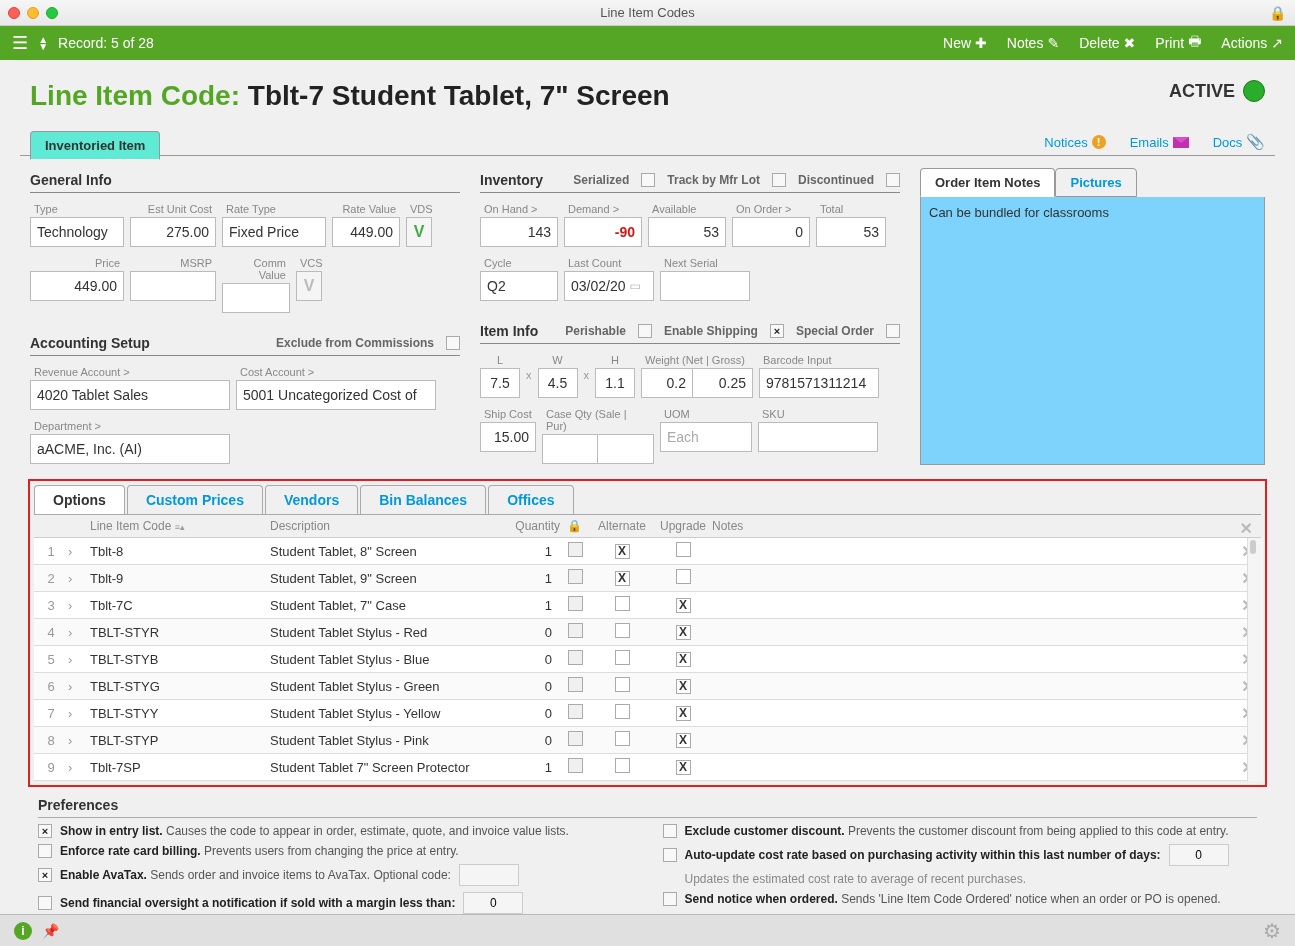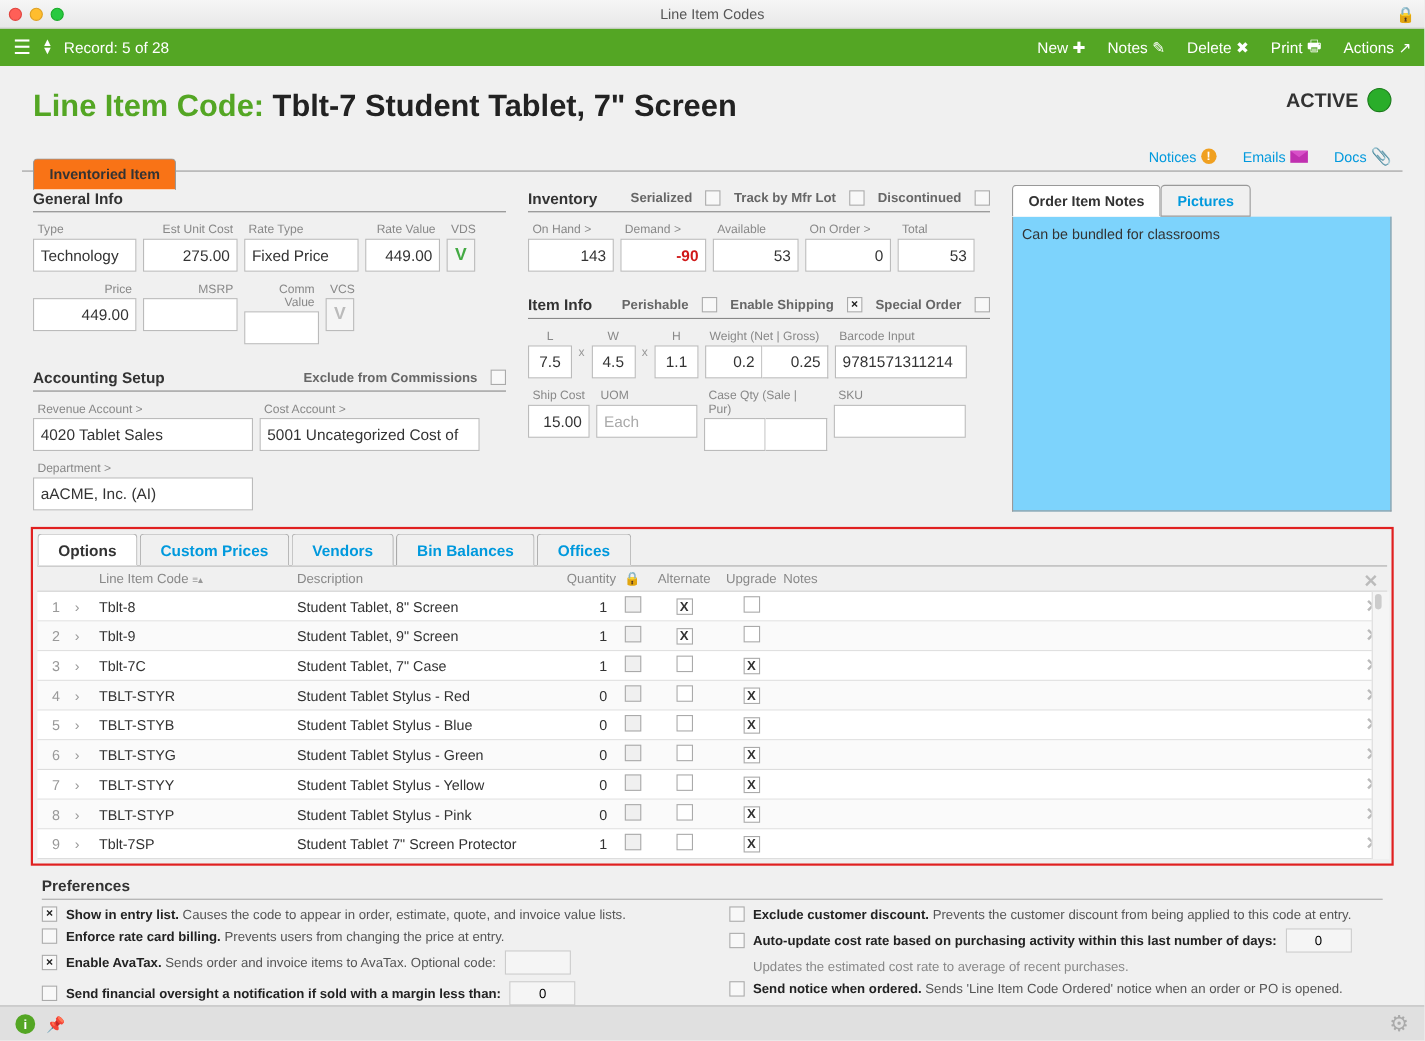--- a/index.html
+++ b/index.html
@@ -20,21 +20,21 @@
 .hamburger { font-size:18px; }
 .updown { display:inline-block; line-height:7px; font-size:10px;}
 .content { padding: 14px 20px 0 20px; }
 .page-head { display:flex; justify-content:space-between; align-items:flex-start; padding: 6px 10px 0 10px;}
 .page-title-row { font-size:28px; font-weight:600; }
 .pt-green { color:#54a624; }
 .pt-black { color:#222; }
 .status-wrap { display:flex; align-items:center; gap:8px; font-size:18px; font-weight:600;}
 .status-dot { width:22px; height:22px; border-radius:50%; background:#2aad2a; border:1px solid #1a7a1a;}
 .tabs-row { display:flex; align-items:flex-end; justify-content:space-between; margin-top:14px; border-bottom:1px solid #999; padding:0 10px;}
-.main-tab { border:1px solid #999; border-bottom:1px solid #fff; background:#f97316; padding:6px 14px; border-radius:4px 4px 0 0; font-weight:700; font-size:13px; position:relative; top:18px;}
+.main-tab { border:1px solid #999; border-bottom:1px solid #fff; background:#5eead4; padding:6px 14px; border-radius:4px 4px 0 0; font-weight:700; font-size:13px; position:relative; top:5px;}
 .doclinks { display:flex; gap:24px; font-size:13px; padding-bottom:4px;}
 .doclink { color:#0099dd; display:flex; align-items:center; gap:4px; cursor:pointer;}
 .warn-ico { width:14px; height:14px; background:#f0a020; border-radius:50%; color:#fff; font-size:11px; text-align:center; line-height:14px; font-weight:700;}
 .mail-ico { width:16px; height:11px; background:#c030b0; position:relative; display:inline-block;}
 .mail-ico::after{content:""; position:absolute; left:0; top:0; border-left:8px solid transparent; border-right:8px solid transparent; border-top:6px solid #d850c8;}
 .clip-ico { color:#0099dd; font-size:15px; }
 .cols { display:flex; gap:20px; margin-top:12px; padding:0 10px;}
 .col-a { width:430px; } .col-b { width:420px; } .col-c { flex:1; }
 .section-head { font-weight:700; font-size:14px; border-bottom:1px solid #888; padding:4px 0; display:flex; justify-content:space-between; align-items:center;}
 .chk-row { display:flex; gap:12px; font-size:12px; color:#666; align-items:center;}
@@ -266,20 +266,37 @@
             </div>
         <div class="field" style="width:78px;">
               <div class="lbl">On Order &gt;</div>
               <div class="inp r">0</div>
             </div>
         <div class="field" style="width:70px;">
               <div class="lbl">Total</div>
               <div class="inp r">53</div>
             </div>
       </div>
+      <div class="field-grid">
+        <div class="field" style="width:78px;">
+              <div class="lbl">Cycle</div>
+              <div class="inp">Q2</div>
+            </div>
+        <div class="field" style="width:90px;">
+              <div class="lbl">Last Count</div>
+              <div class="inp" style="gap:4px;">
+                <span>03/02/20</span>
+                <span class="date-icon">▭</span>
+              </div>
+            </div>
+        <div class="field" style="width:90px;">
+              <div class="lbl">Next Serial</div>
+              <div class="inp"></div>
+            </div>
+      </div>
 
       <div class="section-head" style="margin-top:18px;">
             <span>Item Info</span>
         <span class="chk-row">
           <span>Perishable</span>
               <span class="chk"></span>
           <span>Enable Shipping</span>
               <span class="chk">×</span>
           <span>Special Order</span>
               <span class="chk"></span>
@@ -310,30 +327,30 @@
         <div class="field" style="width:120px;">
               <div class="lbl">Barcode Input</div>
               <div class="inp">9781571311214</div>
             </div>
       </div>
       <div class="field-grid">
         <div class="field" style="width:56px;">
               <div class="lbl">Ship Cost</div>
               <div class="inp r">15.00</div>
             </div>
-        <div class="field" style="width:92px;">
-              <div class="lbl">UOM</div>
-              <div class="inp" style="color:#aaa;">Each</div>
-            </div>
         <div class="field" style="width:112px;">
               <div class="lbl">Case Qty (Sale | Pur)</div>
               <div style="display:flex;">
                 <div class="inp" style="width:56px;"></div>
                 <div class="inp" style="width:56px; border-left:none;"></div>
               </div>
+            </div>
+        <div class="field" style="width:92px;">
+              <div class="lbl">UOM</div>
+              <div class="inp" style="color:#aaa;">Each</div>
             </div>
         <div class="field" style="width:120px;">
               <div class="lbl">SKU</div>
               <div class="inp"></div>
             </div>
       </div>
     </div>
 
     <div class="col-c">
       <div class="notes-tabs">

